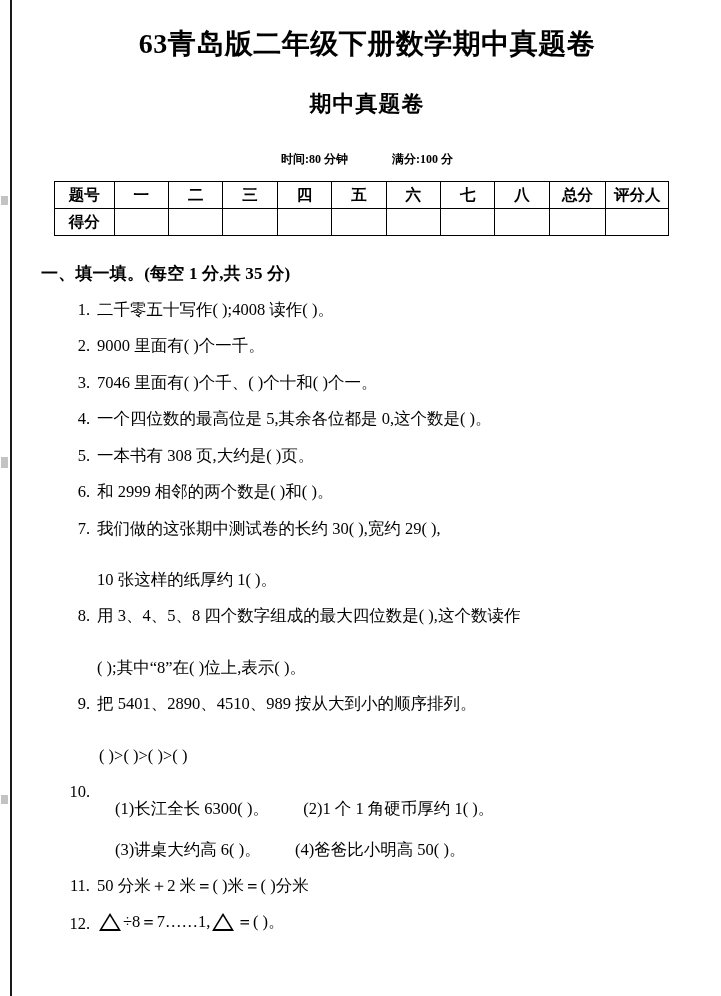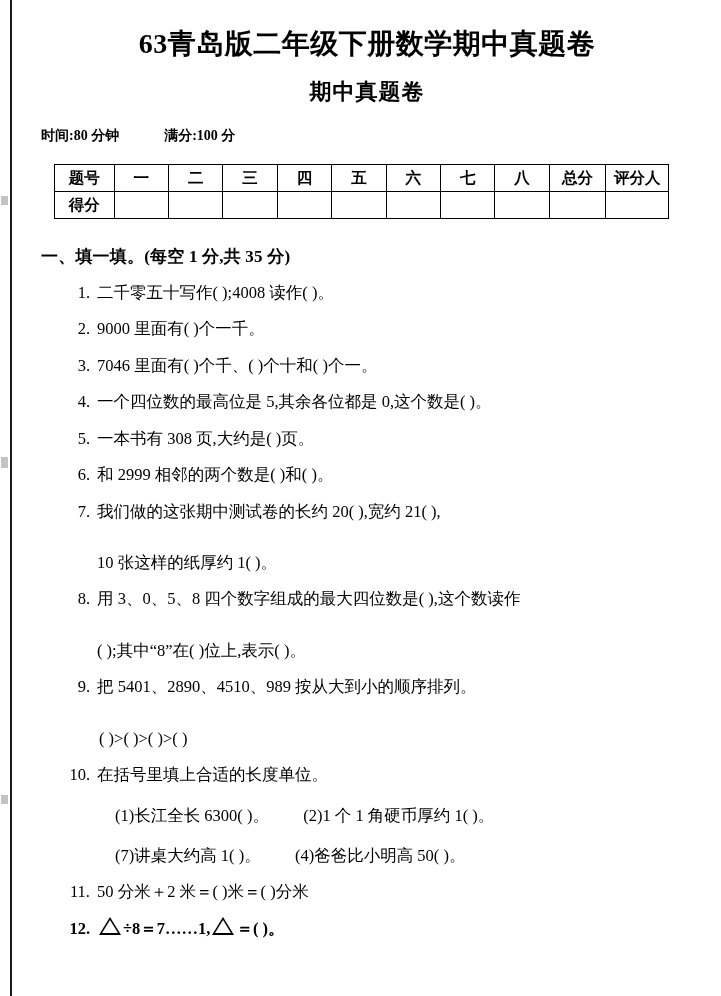--- a/index.html
+++ b/index.html
@@ -54,38 +54,39 @@
     padding-top: 27px;
     text-align: center;
     font-family: "Liberation Serif", "DejaVu Serif", serif;
     font-size: 28px;
     font-weight: bold;
     letter-spacing: .5px;
     line-height: 1.18;
     white-space: nowrap;
   }
   .doc-subtitle {
-    margin: 4px;
+    margin: 16px;
     padding-top: 13px;
     text-align: center;
     font-size: 22px;
     font-weight: bold;
     letter-spacing: 1px;
   }
   .exam-meta {
     margin: 0;
     padding-top: 16px;
-    font-size: 14px;
+    text-align: center;
+    font-size: 12px;
     font-weight: bold;
   }
   .exam-meta .gap { display: inline-block; width: 38px; }
 
   
   .score-table-wrap {
-    margin: 19px 0 0 13px;
+    margin: 13px 0 0 13px;
     width: 615px;
   }
   table.score-table {
     border-collapse: collapse;
     width: 615px;
     table-layout: fixed;
   }
   table.score-table td {
     border: 1.4px solid #000;
     height: 26px;
@@ -161,22 +162,22 @@
     position: absolute;
     left: -8px;
     top: 3px;
     width: 0;
     height: 0;
     border-left: 8px solid transparent;
     border-right: 8px solid transparent;
     border-bottom: 13px solid #fff;
   }
 
-  .q12 { align-items: center; font-weight: bold; }
-  .q12 .q-line { display: inline-flex; align-items: flex-start; }
+  .q12 { align-items: center; }
+  .q12 .q-line { display: inline-flex; align-items: center; }
 </style>
 </head>
 <body>
 
 <div class="scan-edge"></div>
 <div class="scan-tick t1"></div>
 <div class="scan-tick t2"></div>
 <div class="scan-tick t3"></div>
 
 <div class="page">
@@ -265,52 +266,51 @@
     <div class="q">
       <span class="q-num">6.</span>
       <span class="q-body">
         <span class="q-line">和 2999 相邻的两个数是(        )和(        )。</span>
       </span>
     </div>
 
     <div class="q">
       <span class="q-num">7.</span>
       <span class="q-body">
-        <span class="q-line">我们做的这张期中测试卷的长约 20(        ),宽约 21(        ),</span>
+        <span class="q-line">我们做的这张期中测试卷的长约 30(        ),宽约 29(        ),</span>
         <span class="q-line">10 张这样的纸厚约 1(        )。</span>
       </span>
     </div>
 
     <div class="q">
       <span class="q-num">8.</span>
       <span class="q-body">
-        <span class="q-line">用 3、0、5、8 四个数字组成的最大四位数是(        ),这个数读作</span>
+        <span class="q-line">用 3、4、5、8 四个数字组成的最大四位数是(        ),这个数读作</span>
         <span class="q-line">(                      );其中“8”在(        )位上,表示(                )。</span>
       </span>
     </div>
 
     <div class="q">
       <span class="q-num">9.</span>
       <span class="q-body">
         <span class="q-line">把 5401、2890、4510、989 按从大到小的顺序排列。</span>
         <span class="q-line indent-1">(        )&gt;(        )&gt;(        )&gt;(        )</span>
       </span>
     </div>
 
     <div class="q two-digit">
       <span class="q-num">10.</span>
       <span class="q-body">
-        <span class="q-line">在括号里填上合适的长度单位。</span>
         <span class="sub-row">
           <span>(1)长江全长 6300(        )。</span>
           <span class="sp"></span>
           <span>(2)1 个 1 角硬币厚约 1(        )。</span>
         </span>
         <span class="sub-row">
-          <span>(7)讲桌大约高 1(        )。</span>
+          <span>(3)讲桌大约高 6(        )。</span>
           <span class="sp"></span>
           <span>(4)爸爸比小明高 50(        )。</span>
         </span>
       </span>
     </div>
 
     <div class="q two-digit">
       <span class="q-num">11.</span>
       <span class="q-body">
         <span class="q-line">50 分米＋2 米＝(        )米＝(        )分米</span>

